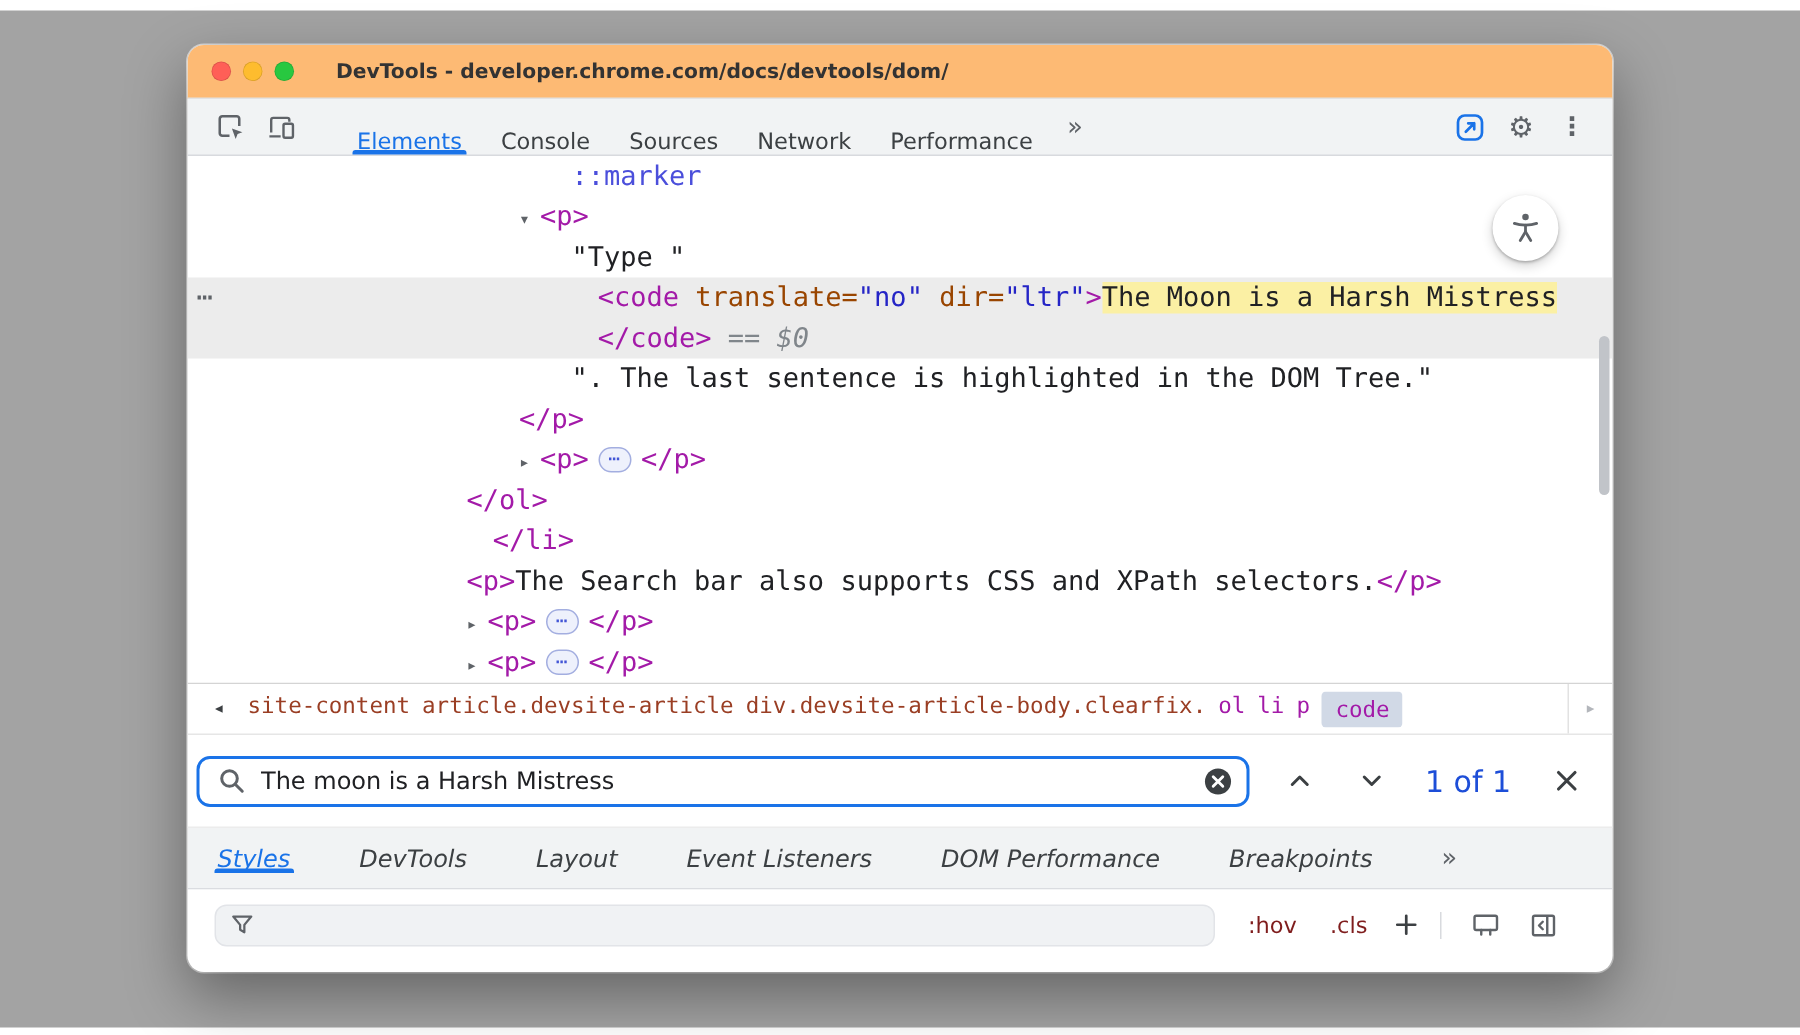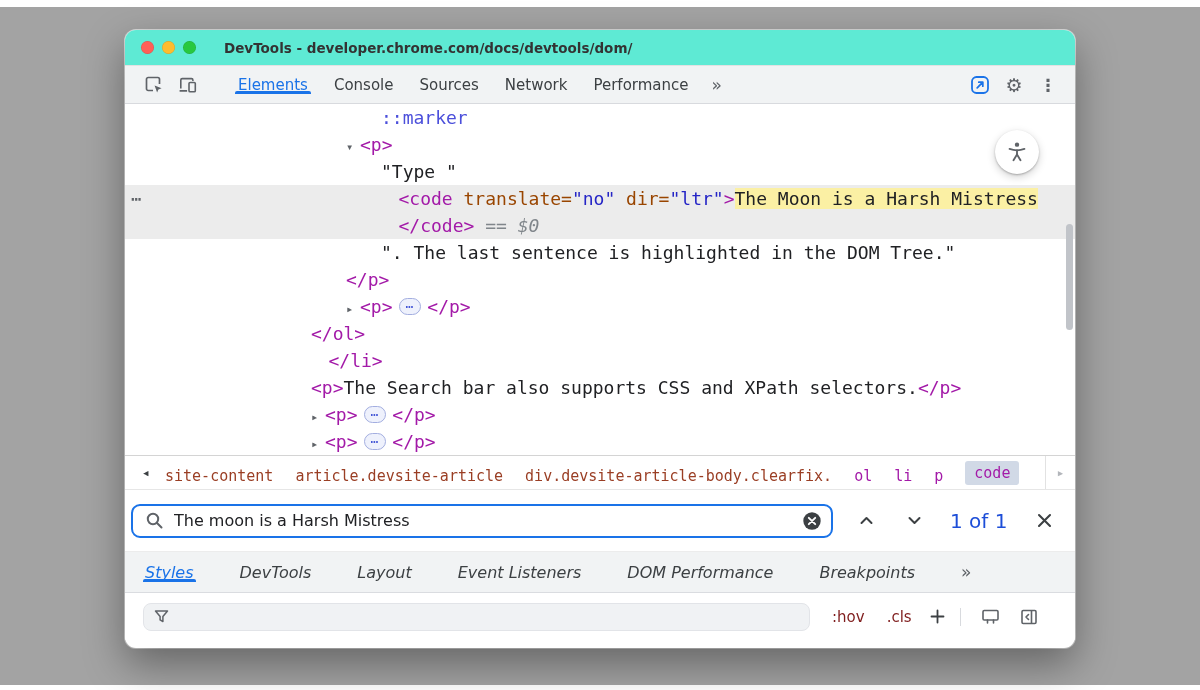--- a/index.html
+++ b/index.html
@@ -11,35 +11,35 @@
   }
   html,body{ width:1200px; height:690px; background:#fff; overflow:hidden;
     font-family:"DejaVu Sans", sans-serif; }
   .stage{ position:absolute; left:0; top:7px; width:1200px; height:678px; background:#a3a3a3; }
   .window{ position:absolute; left:125px; top:23px; width:950px; height:618px;
     background:#fff; border-radius:11px; overflow:hidden;
     box-shadow:0 16px 40px rgba(0,0,0,.38), 0 0 0 1px rgba(255,255,255,.6);
     display:flex; flex-direction:column; color:#202124; }
 
   
-  .titlebar{ flex:0 0 36px; background:#5eead4; border-bottom:1px solid #e2e2e2;
+  .titlebar{ flex:0 0 36px; background:#fdba74; border-bottom:1px solid #e2e2e2;
     display:flex; align-items:center; padding:0 16px; }
   .lights{ display:flex; gap:8px; }
   .light{ width:13px; height:13px; border-radius:50%; box-shadow:inset 0 0 0 .5px rgba(0,0,0,.15); }
   .light.red{ background:var(--traffic-red); }
   .light.yellow{ background:var(--traffic-yellow); }
   .light.green{ background:var(--traffic-green); }
   .window-title{ margin-left:28px; font-size:13.5px; font-weight:700; color:#333; }
 
   
   .toolbar{ flex:0 0 38px; background:#f1f3f4; border-bottom:1px solid #d8dade;
     display:flex; align-items:stretch; padding:0 10px 0 12px; }
   .tool-btn{ width:34px; display:flex; align-items:center; justify-content:center; color:#5f6368; cursor:default; }
   .tool-btn.blue{ color:var(--accent); }
-  .tab-strip{ display:flex; align-items:center; margin-left:20px; }
+  .tab-strip{ display:flex; align-items:flex-end; margin-left:20px; }
   .tab{ display:flex; align-items:center; padding:0 13px; font-size:15px; color:#3c4043; position:relative; white-space:nowrap; }
   .tab.active{ color:var(--accent); }
   .tab.active::after{ content:""; position:absolute; left:10px; right:10px; bottom:0; height:3px;
     background:var(--accent); border-radius:2px 2px 0 0; }
   .overflow-btn{ display:flex; align-items:center; padding:0 10px; color:#5f6368; font-size:17px; }
   .toolbar-right{ margin-left:auto; display:flex; align-items:stretch; }
   .glyph-btn{ width:34px; display:flex; align-items:center; justify-content:center; color:#5f6368; font-size:19px; }
   .glyph-btn .kebab{ font-size:17px; font-weight:700; }
 
   
@@ -64,21 +64,21 @@
     display:flex; align-items:center; justify-content:center; color:#5f6368; }
   .vscroll{ position:absolute; right:2px; top:120px; width:7px; height:106px; border-radius:4px; background:#c1c4c9; }
 
   
   .crumb-bar{ flex:0 0 35px; background:#fff; border-top:1px solid #d4d4d4; border-bottom:1px solid #e6e6e6;
     display:flex; align-items:center; padding-left:8px;
     font-family:"DejaVu Sans Mono", monospace; font-size:15px; }
   .crumb-nav{ width:26px; align-self:stretch; display:flex; align-items:center; justify-content:center;
     color:#3c4043; font-size:13px; }
   .crumb-nav.fwd{ margin-left:auto; width:30px; color:#b3b6bb; border-left:1px solid #e2e2e2; }
-  .crumb-list{ display:flex; align-items:flex-end; gap:22px; margin-left:6px; overflow:hidden; }
+  .crumb-list{ display:flex; align-items:flex-start; gap:8px; margin-left:6px; overflow:hidden; }
   .crumb{ white-space:nowrap; }
   .crumb-ancestor{ color:var(--crumb-ancestor); }
   .crumb-tag{ color:var(--tag); }
   .crumb.sel{ background:var(--crumb-selected-bg); padding:3px 9px; border-radius:3px; }
 
   
   .search-row{ flex:0 0 62px; background:#fff; display:flex; align-items:center;
     padding:0 16px 0 6px; border-bottom:1px solid #ececec; }
   .search-box{ display:flex; align-items:center; width:712px; height:34px;
     border:2px solid var(--accent); border-radius:9px; padding:0 8px 0 12px; color:#5f6368; }

